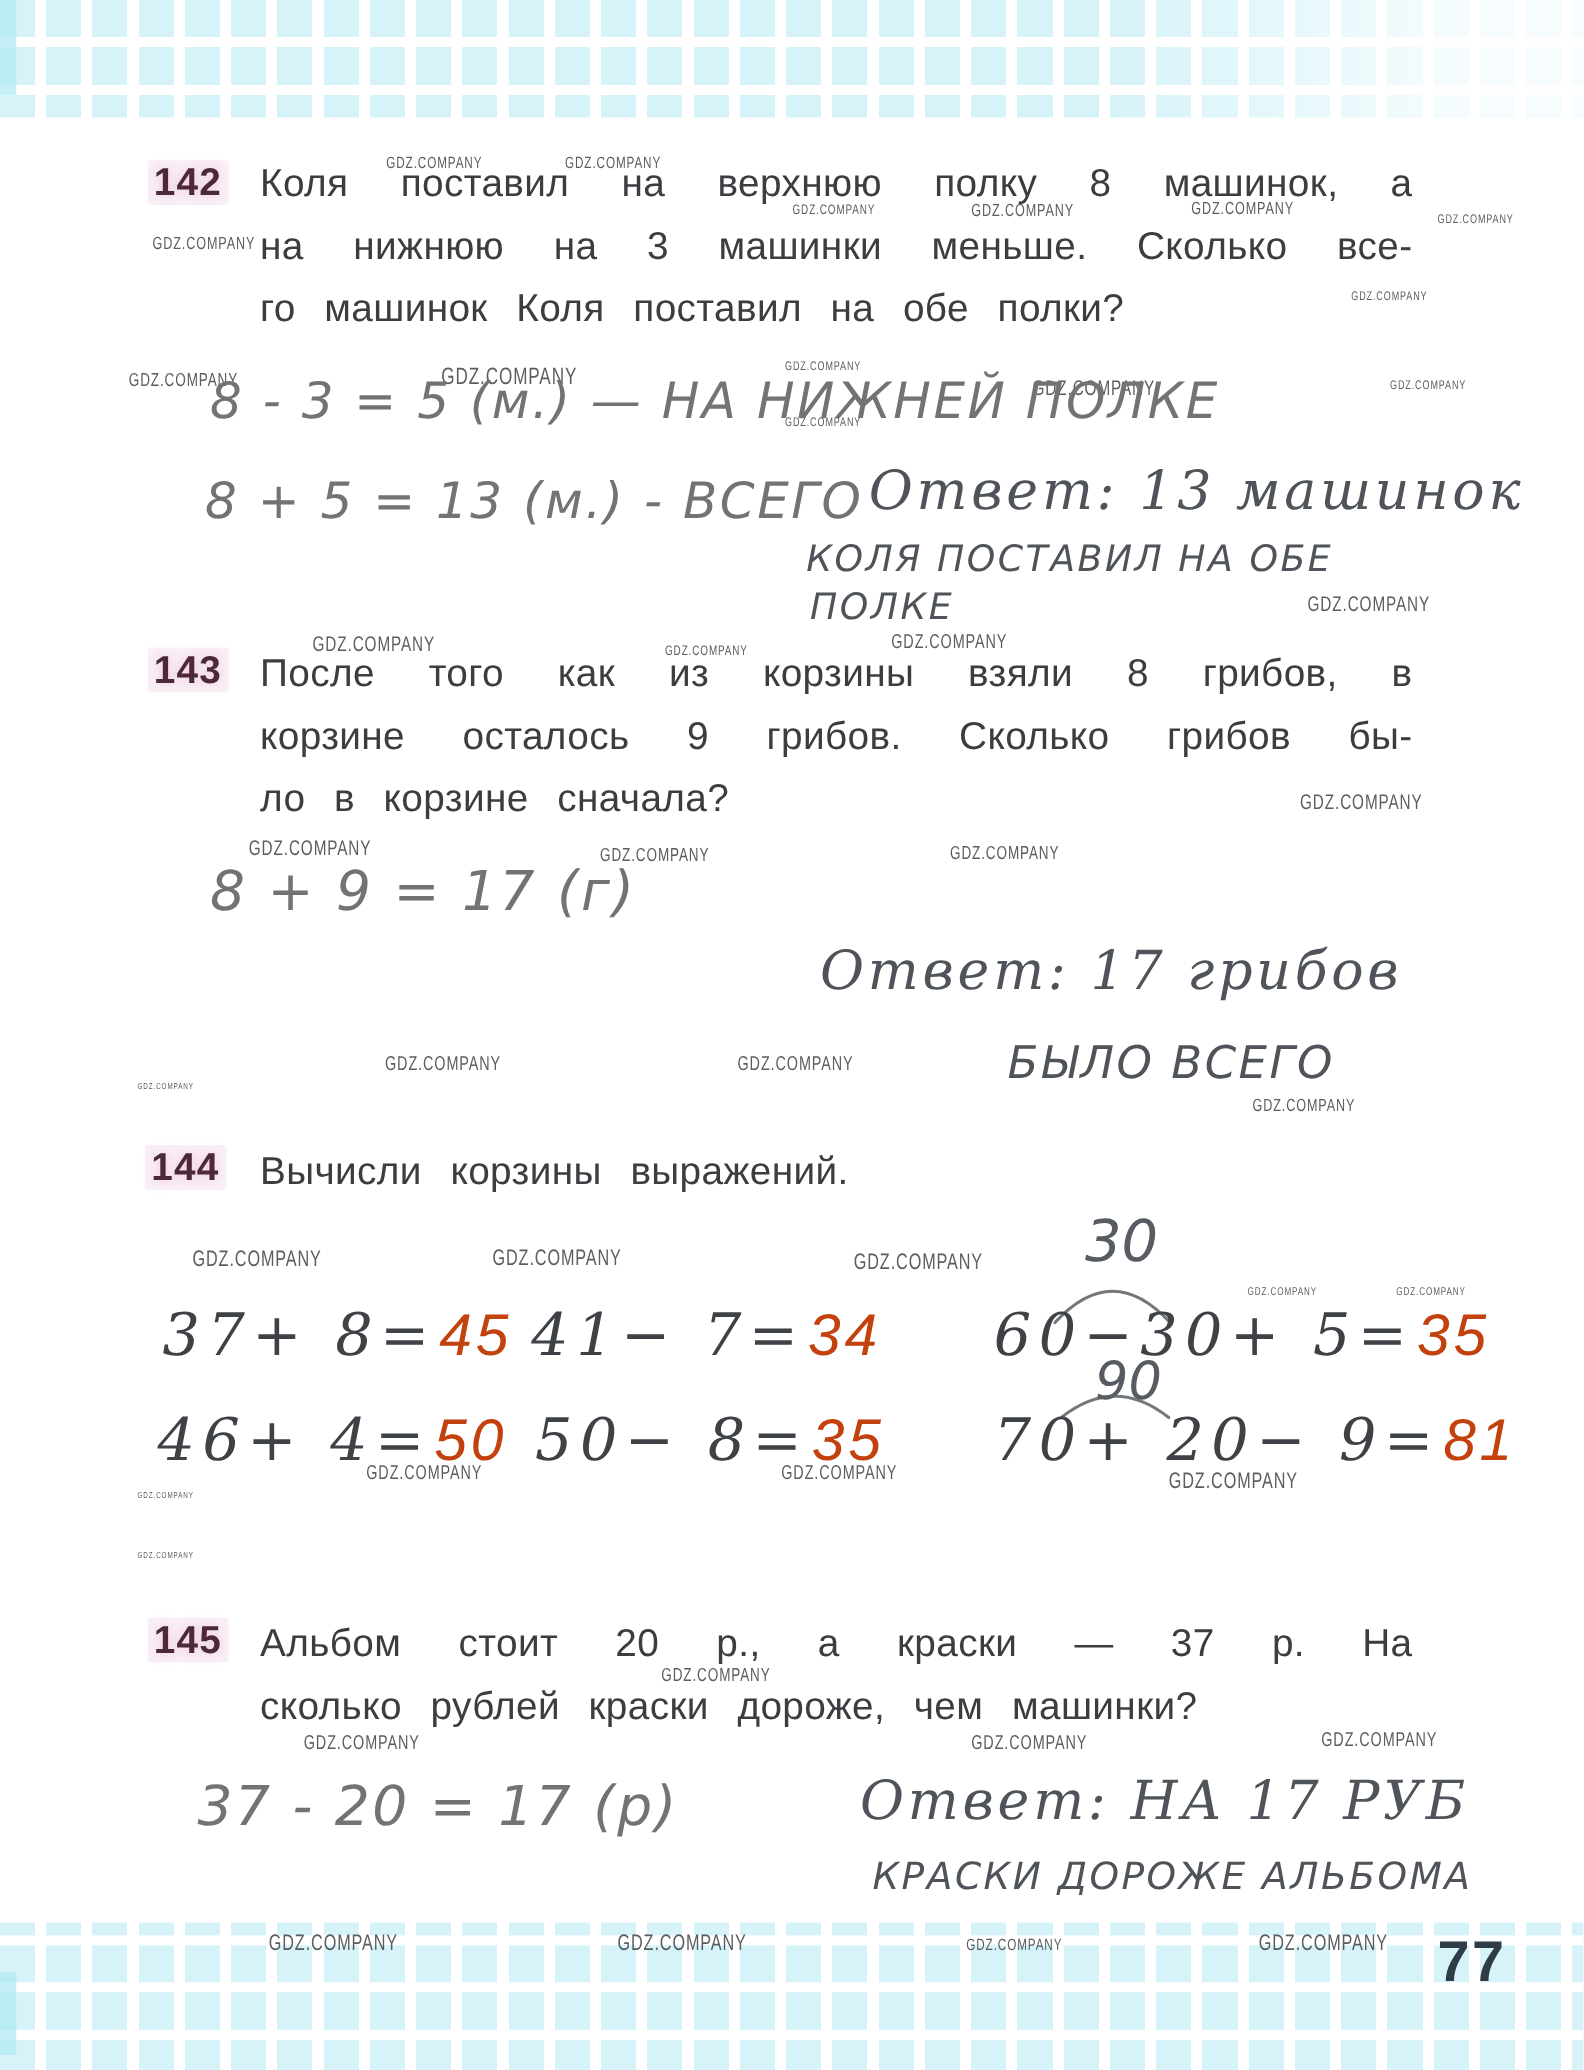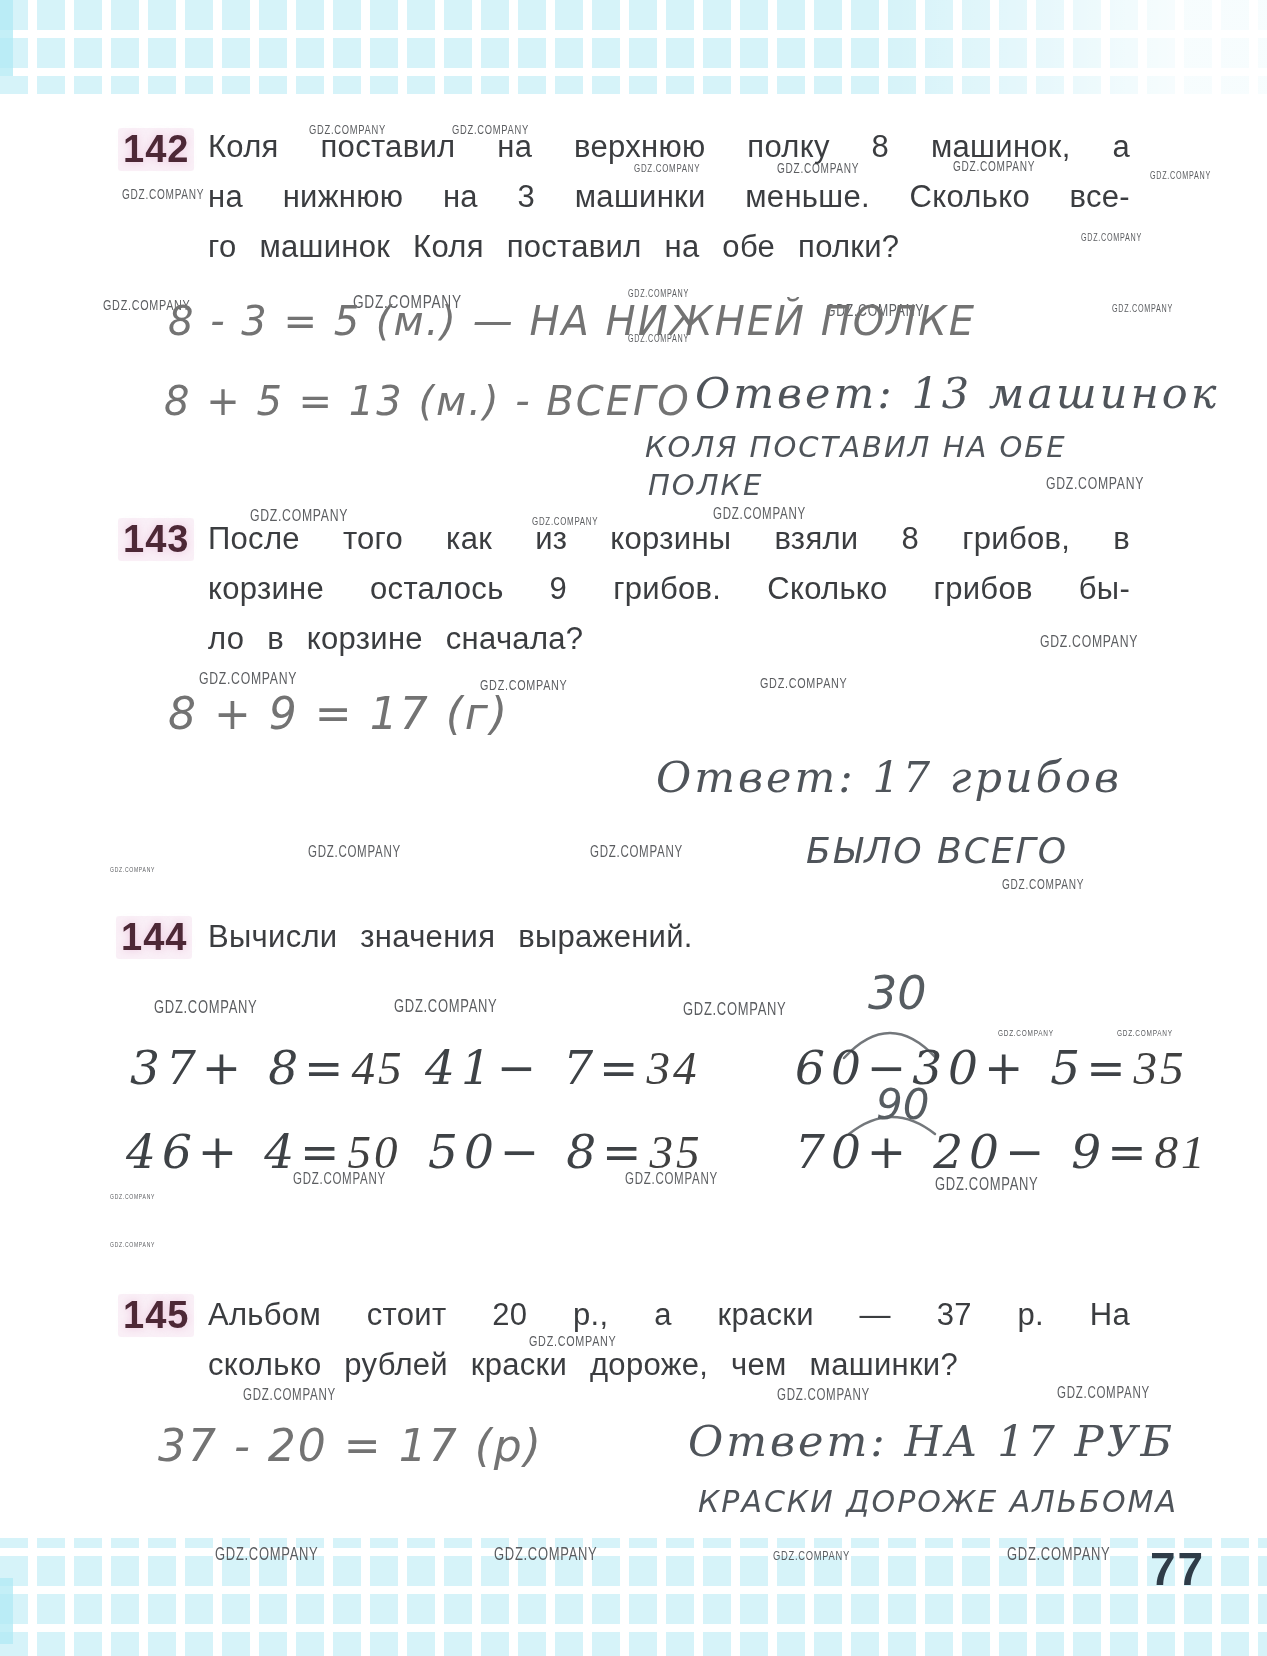--- a/index.html
+++ b/index.html
@@ -17,37 +17,37 @@
   .checker-bottom{bottom:0;height:118px;background-position:0 -20px,0 0;}
   .edge{position:absolute;left:0;width:13px;background:#b0eaf4;opacity:.75;}
   .edge-top{top:0;height:76px;}
   .edge-bottom{top:1578px;height:66px;}
 
   
   .wm{position:absolute;color:#3f4145;font-family:"Liberation Sans",sans-serif;
       transform:scaleX(.72);transform-origin:0 0;letter-spacing:1px;opacity:.85;white-space:nowrap;}
 
   
-  .pnum{position:absolute;font-size:38px;font-weight:bold;color:#4d2836;letter-spacing:1px;
+  .pnum{position:absolute;font-size:31px;font-weight:bold;color:#4d2836;letter-spacing:1px;
         padding:0 5px;border-radius:3px;background:rgba(243,221,237,.45);
         text-shadow:0 0 9px rgba(226,156,198,.5);}
   .ptext{position:absolute;left:208px;width:922px;color:#3b3d40;font-size:31px;}
   .pline{line-height:50px;text-align:justify;text-align-last:justify;word-spacing:6px;letter-spacing:.3px;}
   .pline.last{text-align-last:left;word-spacing:14px;}
 
   
   .hw{position:absolute;color:#737373;white-space:nowrap;}
   .hw-eq{font-family:"DejaVu Sans",sans-serif;font-style:italic;letter-spacing:2px;}
   .hw-ans-big{font-family:"DejaVu Serif",serif;font-style:italic;letter-spacing:3px;color:#4f545a;}
   .hw-caps{font-family:"DejaVu Sans",sans-serif;font-style:italic;letter-spacing:2px;color:#4f545a;}
 
   
   .expr{position:absolute;font-size:47px;white-space:nowrap;}
   .expr .printed{font-family:"DejaVu Serif",serif;font-style:italic;color:#3e4246;letter-spacing:6px;}
-  .expr .ans{font-family:Liberation Serif, serif;font-style:italic;color:#404040;letter-spacing:3px;margin-left:2px;}
+  .expr .ans{font-family:Liberation Sans, sans-serif;font-style:italic;color:#c2410c;letter-spacing:3px;margin-left:2px;}
   .note{position:absolute;font-family:"DejaVu Sans",sans-serif;font-style:italic;color:#565c61;}
 
   #arcs{position:absolute;left:0;top:0;pointer-events:none;}
 
   .pagenum{position:absolute;left:1150px;top:1542px;font-size:46px;font-weight:bold;
            color:#2f3c48;letter-spacing:2px;}
 </style>
 </head>
 <body>
 
@@ -127,21 +127,21 @@
       <div class="pline last">ло в корзине сначала?</div>
     </div>
     <div class="hw hw-eq" style="left:168px;top:688px;font-size:44px">8 + 9 = 17 (г)</div>
     <div class="hw hw-ans-big" style="left:656px;top:752px;font-size:43px">Ответ: 17 грибов</div>
     <div class="hw hw-caps" style="left:806px;top:830px;font-size:36px">БЫЛО ВСЕГО</div>
   </section>
 
   <section>
     <span class="pnum" style="left:116px;top:916px">144</span>
     <div class="ptext" style="top:912px">
-      <div class="pline last">Вычисли значения выражений.</div>
+      <div class="pline last">Вычисли корзины выражений.</div>
     </div>
 
     <div class="note" style="left:868px;top:966px;font-size:46px">30</div>
     <div class="note" style="left:876px;top:1080px;font-size:42px">90</div>
 
     <svg id="arcs" width="1267" height="1656">
       <path d="M844,1058 Q890,1008 936,1058" fill="none" stroke="#5a5f64" stroke-width="2.5" stroke-linecap="round" opacity="0.85"></path>
       <path d="M849,1134 Q892,1100 935,1134" fill="none" stroke="#5a5f64" stroke-width="2.5" stroke-linecap="round" opacity="0.85"></path>
     </svg>
 

